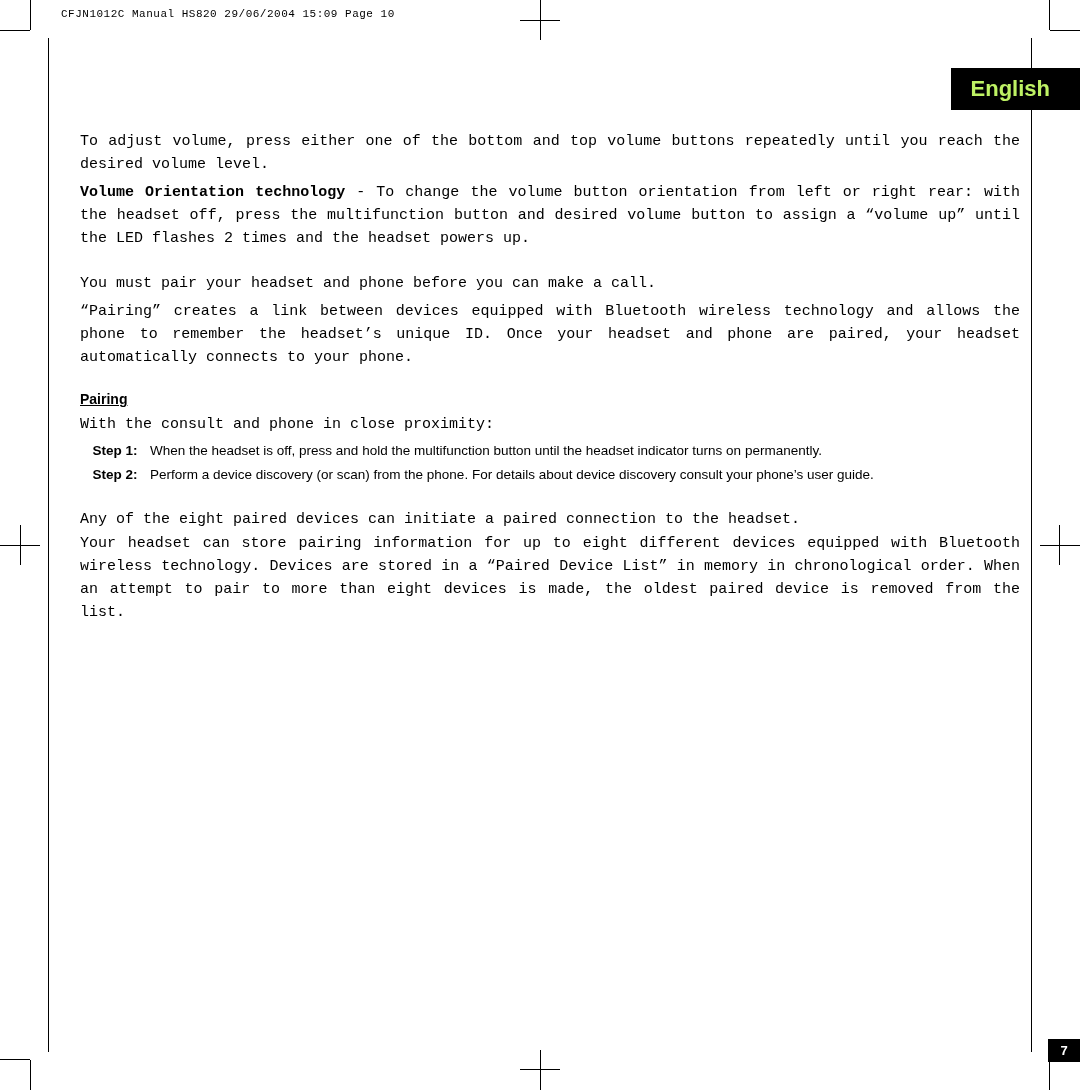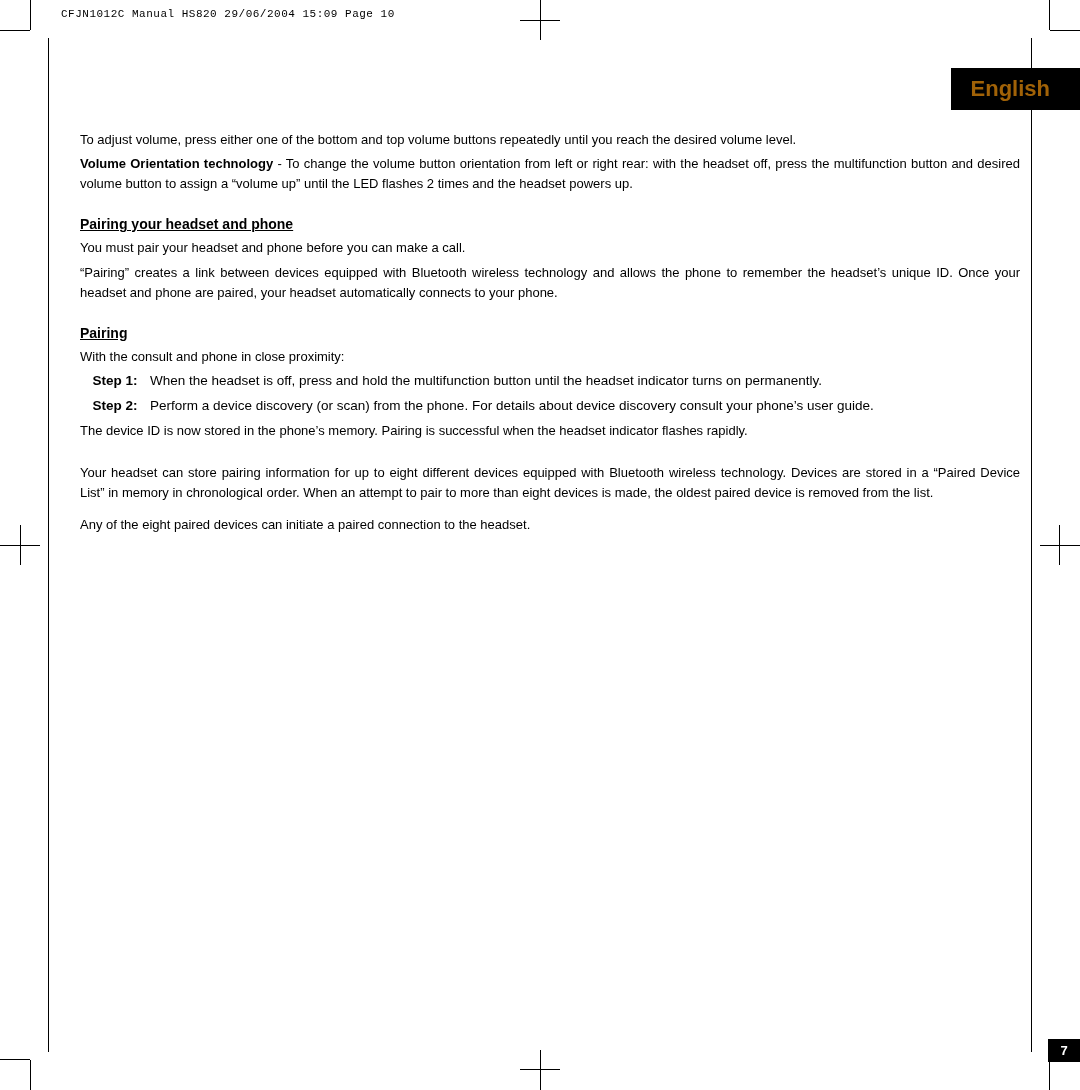--- a/index.html
+++ b/index.html
@@ -191,21 +191,21 @@
       font-family: 'Courier New', monospace;
       letter-spacing: 0.5px;
     }
 
     
     .english-tab {
       position: absolute;
       top: 68px;
       right: 0;
       background: #000000;
-      color: #a16207;
+      color: #bef264;
       padding: 8px 30px 8px 20px;
       font-size: 22px;
       font-weight: bold;
       font-family: Arial, sans-serif;
     }
 
     
     .content {
       position: absolute;
       top: 130px;
@@ -219,23 +219,24 @@
     }
 
     .section-title {
       font-size: 14px;
       font-weight: bold;
       text-decoration: underline;
       margin-bottom: 6px;
     }
 
     .section-body {
-      font-size: 13px;
+      font-size: 15px;
       line-height: 1.55;
       text-align: justify;
+      font-family: Liberation Mono, monospace;
     }
 
     .bold-inline {
       font-weight: bold;
     }
 
     
     .steps-list {
       list-style: none;
       margin-top: 4px;
@@ -338,41 +339,39 @@
   <div class="section">
     <div class="section-body">
       <span>To adjust volume, press either one of the bottom and top volume buttons repeatedly until you reach the desired volume level.</span>
     </div>
     <div class="section-body" style="margin-top:4px;">
       <span class="bold-inline">Volume Orientation technology</span><span> - To change the volume button orientation from left or right rear: with the headset off, press the multifunction button and desired volume button to assign a “volume up” until the LED flashes 2 times and the headset powers up.</span>
     </div>
   </div>
 
   <div class="section">
-    <div class="section-title">Pairing your headset and phone</div>
     <div class="section-body">You must pair your headset and phone before you can make a call.</div>
     <div class="section-body" style="margin-top:4px;">“Pairing” creates a link between devices equipped with Bluetooth wireless technology and allows the phone to remember the headset’s unique ID. Once your headset and phone are paired, your headset automatically connects to your phone.</div>
   </div>
 
   <div class="section">
     <div class="section-title">Pairing</div>
     <div class="section-body">With the consult and phone in close proximity:</div>
     <ul class="steps-list">
       <li class="step-item">
         <span class="step-label">Step 1:</span>
         <span class="step-text">When the headset is off, press and hold the multifunction button until the headset indicator turns on permanently.</span>
       </li>
       <li class="step-item">
         <span class="step-label">Step 2:</span>
         <span class="step-text">Perform a device discovery (or scan) from the phone. For details about device discovery consult your phone’s user guide.</span>
       </li>
     </ul>
-    <div class="section-body" style="margin-top:4px;">The device ID is now stored in the phone’s memory. Pairing is successful when the headset indicator flashes rapidly.</div>
   </div>
 
   <div class="section">
+    <div class="section-body" style="margin-top:12px;">Any of the eight paired devices can initiate a paired connection to the headset.</div>
     <div class="section-body">Your headset can store pairing information for up to eight different devices equipped with Bluetooth wireless technology. Devices are stored in a “Paired Device List” in memory in chronological order. When an attempt to pair to more than eight devices is made, the oldest paired device is removed from the list.</div>
-    <div class="section-body" style="margin-top:12px;">Any of the eight paired devices can initiate a paired connection to the headset.</div>
   </div>
 
 </div>
 
 <div class="page-number">7</div>
 
 </body></html>

